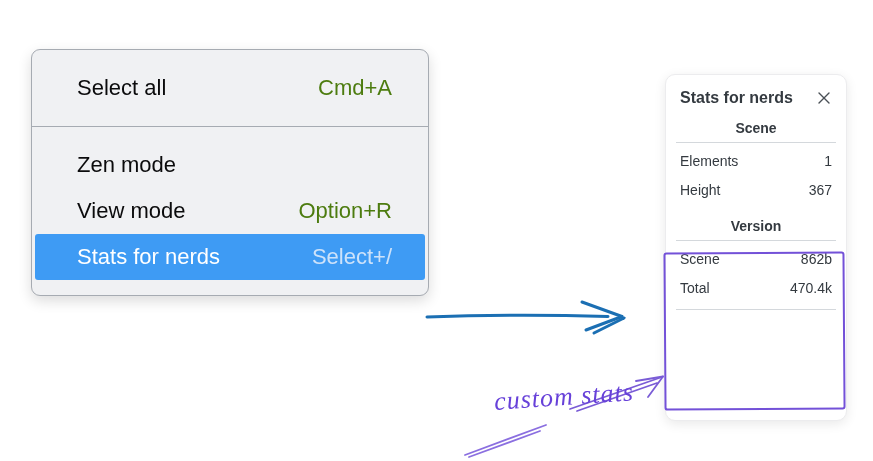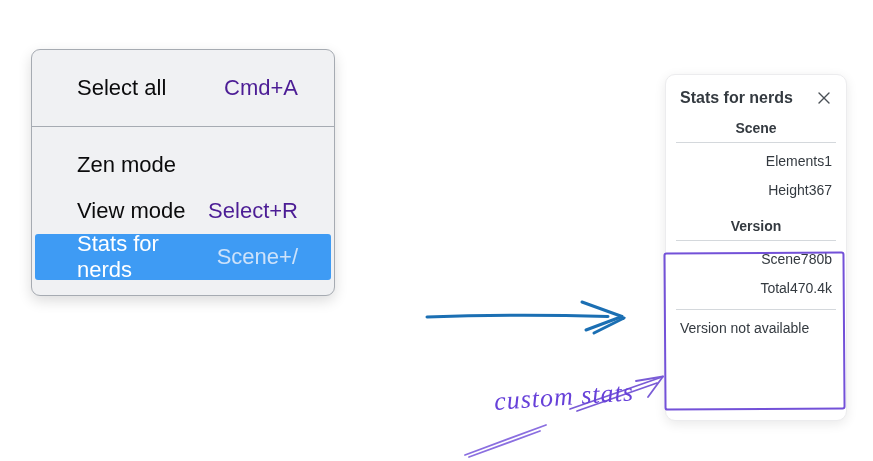--- a/index.html
+++ b/index.html
@@ -2,49 +2,49 @@
 <html><head>
 <meta charset="utf-8">
 <style>
   * { margin:0; padding:0; box-sizing:border-box; }
   html,body { background:#ffffff; }
   body { font-family:"Liberation Sans", sans-serif; }
   .stage { position:relative; width:873px; height:461px; background:#ffffff; overflow:hidden; }
 
   
   .context-menu {
-    position:absolute; left:31px; top:49px; width:304px;
+    position:absolute; left:31px; top:49px; width:398px;
     background:#f0f1f3; border:1.5px solid #a6abb2; border-radius:9px;
     box-shadow:0 5px 14px rgba(0,0,0,.14);
     padding:0; overflow:hidden;
   }
   .menu-section { padding:15px 3px; }
   .menu-separator { border-top:1.5px solid #a6abb2; margin:0; }
   .menu-item {
     height:46px; display:flex; align-items:center; justify-content:space-between;
     padding:0 33px 0 42px; border-radius:3px;
     font-size:22px; color:#0b0b0c; cursor:default;
   }
-  .menu-item .shortcut { color:#4c1d95; }
+  .menu-item .shortcut { color:#4d7c0f; }
   .menu-item.selected { background:#3e9bf4; color:#ffffff; }
   .menu-item.selected .shortcut { color:#cde2fa; }
 
   
   .stats-panel {
     position:absolute; left:665px; top:74px; width:182px; height:347px;
     background:#ffffff; border:1px solid #ececee; border-radius:10px;
     box-shadow:0 3px 12px rgba(0,0,0,.09);
     padding:14px 14px 10px 14px; color:#343a40;
   }
   .panel-header { display:flex; align-items:center; justify-content:space-between; }
   .panel-title { font-size:16px; font-weight:bold; color:#343a40; }
   .close-btn { width:16px; height:16px; cursor:pointer; display:block; }
   .section-heading { text-align:center; font-size:14px; font-weight:bold; margin-top:13px; }
   .rule { border:none; border-top:1px solid #d4d8dc; margin:6px -4px 4px -4px; }
-  .stat-row { display:flex; justify-content:flex-end; font-size:14px; line-height:29px; }
+  .stat-row { display:flex; justify-content:space-between; font-size:14px; line-height:29px; }
   .stat-note { font-size:14px; line-height:29px; margin-top:2px; }
 
   
   .anno-box {
     position:absolute; left:664px; top:252px; width:181px; height:158px;
     border:2px solid #7351d8; border-radius:3px; transform:rotate(-0.4deg);
     pointer-events:none;
   }
   .anno-label {
     position:absolute; left:494px; top:381px; width:170px;
@@ -67,25 +67,25 @@
         <span class="shortcut">Cmd+A</span>
       </div>
     </div>
     <div class="menu-separator"></div>
     <div class="menu-section">
       <div class="menu-item">
         <span>Zen mode</span>
       </div>
       <div class="menu-item">
         <span>View mode</span>
-        <span class="shortcut">Select+R</span>
+        <span class="shortcut">Option+R</span>
       </div>
       <div class="menu-item selected">
         <span>Stats for nerds</span>
-        <span class="shortcut">Scene+/</span>
+        <span class="shortcut">Select+/</span>
       </div>
     </div>
   </div>
 
   <svg class="arrow" style="left:424px; top:297px;" width="210" height="40" viewBox="0 0 210 40">
     <g stroke="#1b6fb3" stroke-width="3" fill="none" stroke-linecap="round">
       <path d="M3 20 C 60 18, 130 18, 184 19.5"></path>
       <path d="M158 5 L198 19.5"></path>
       <path d="M198 19.5 L162 33"></path>
       <path d="M170 36 L200 21"></path>
@@ -114,31 +114,30 @@
         <span>Height</span>
         <span>367</span>
       </div>
     </div>
 
     <div>
       <div class="section-heading">Version</div>
       <hr class="rule">
       <div class="stat-row">
         <span>Scene</span>
-        <span>780b</span>
+        <span>862b</span>
       </div>
       <div class="stat-row">
         <span>Total</span>
         <span>470.4k</span>
       </div>
     </div>
 
     <div>
       <hr class="rule">
-      <div class="stat-note">Version not available</div>
     </div>
   </div>
 
   <div class="anno-box"></div>
 
   <svg class="arrow" style="left:562px; top:369px;" width="112" height="45" viewBox="0 0 112 45">
     <g stroke="#7a5cd6" stroke-width="1.8" fill="none" stroke-linecap="round">
       <path d="M8 40 L100 8"></path>
       <path d="M15 42 L95 14"></path>
       <path d="M74 12 L101 7.5"></path>

